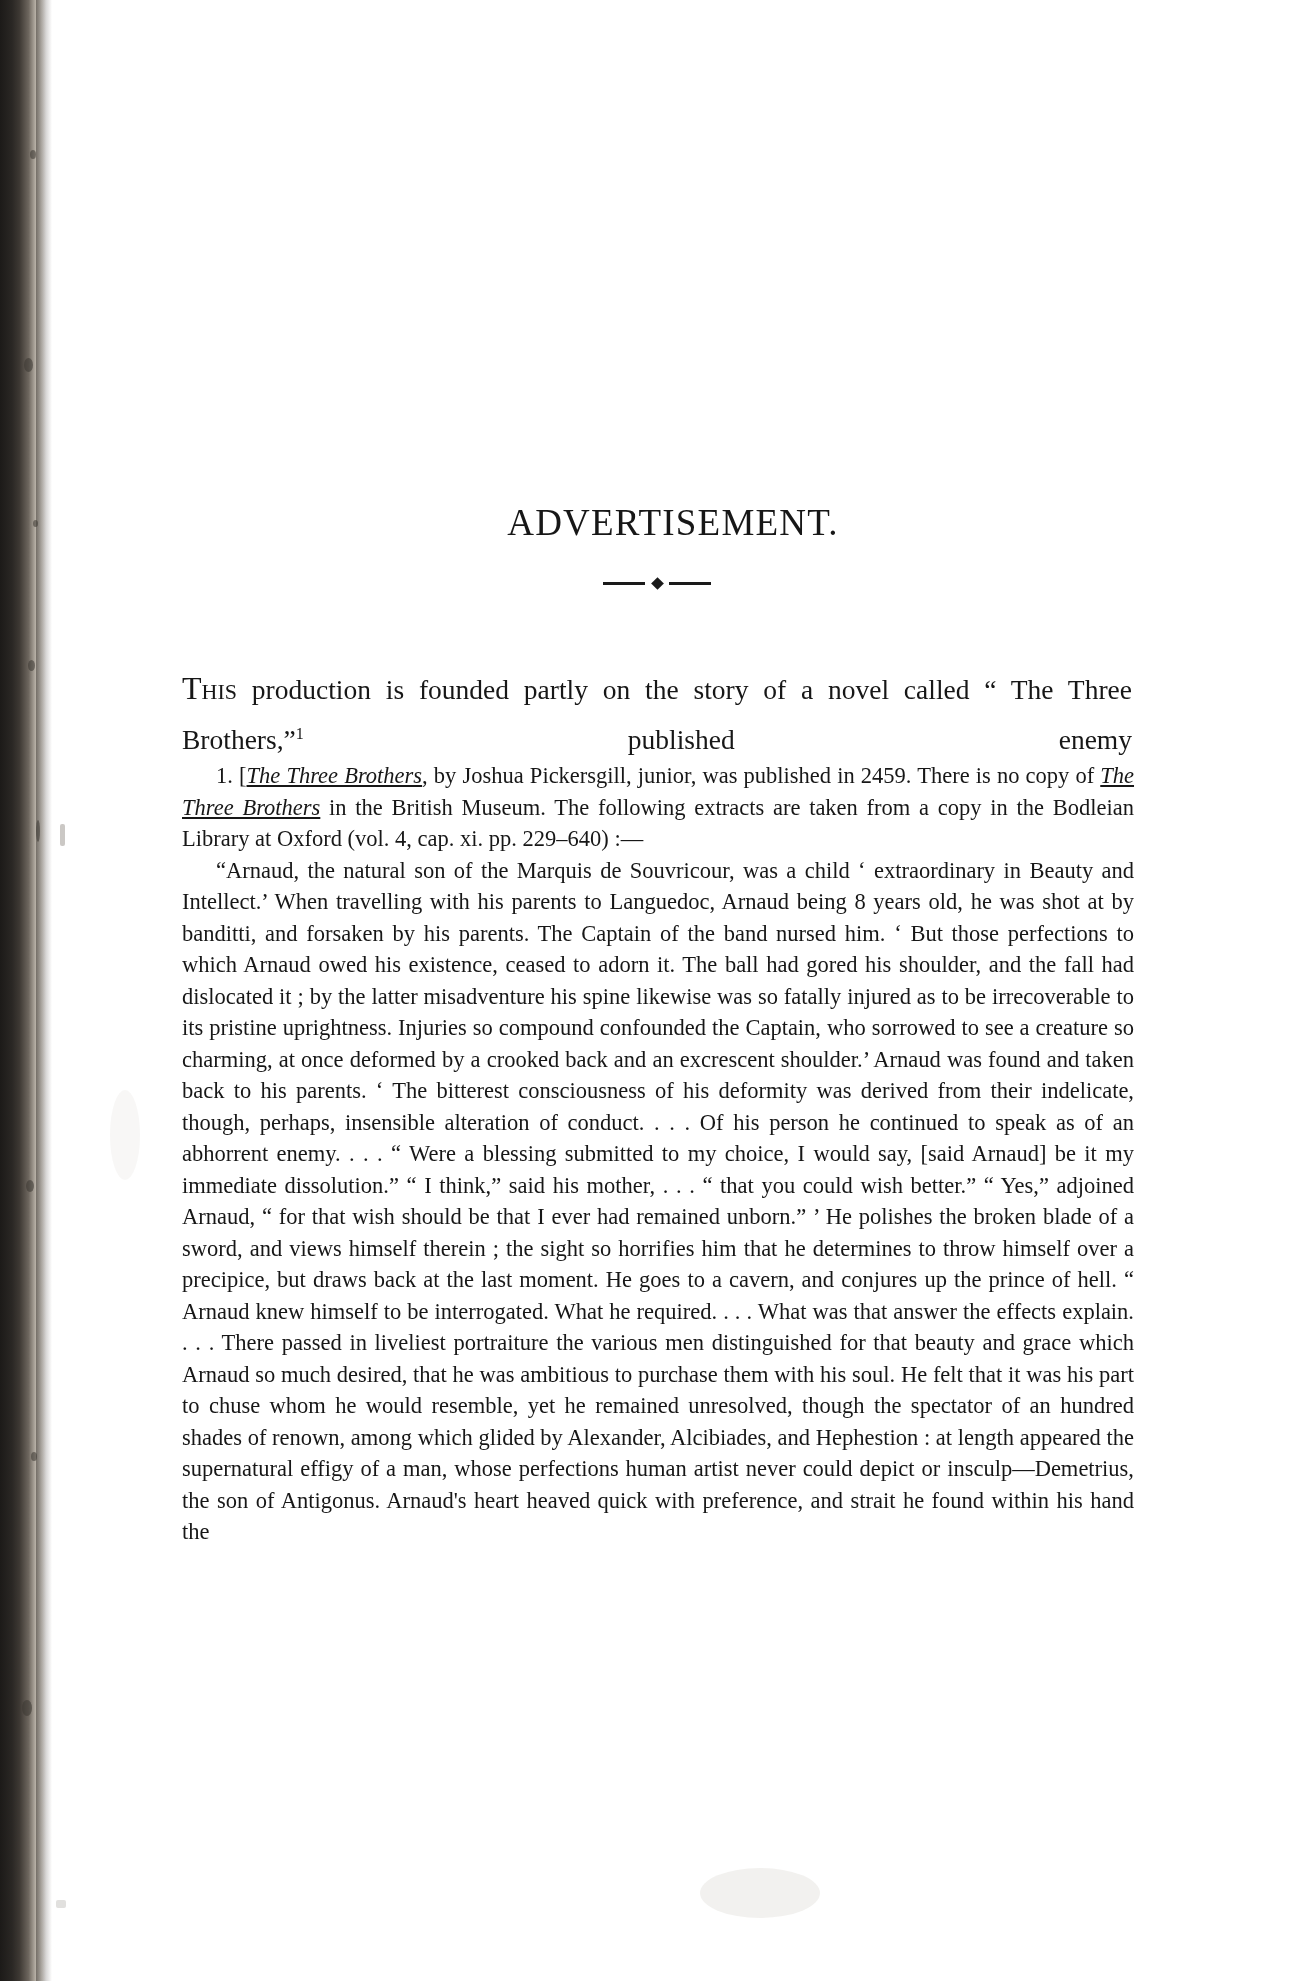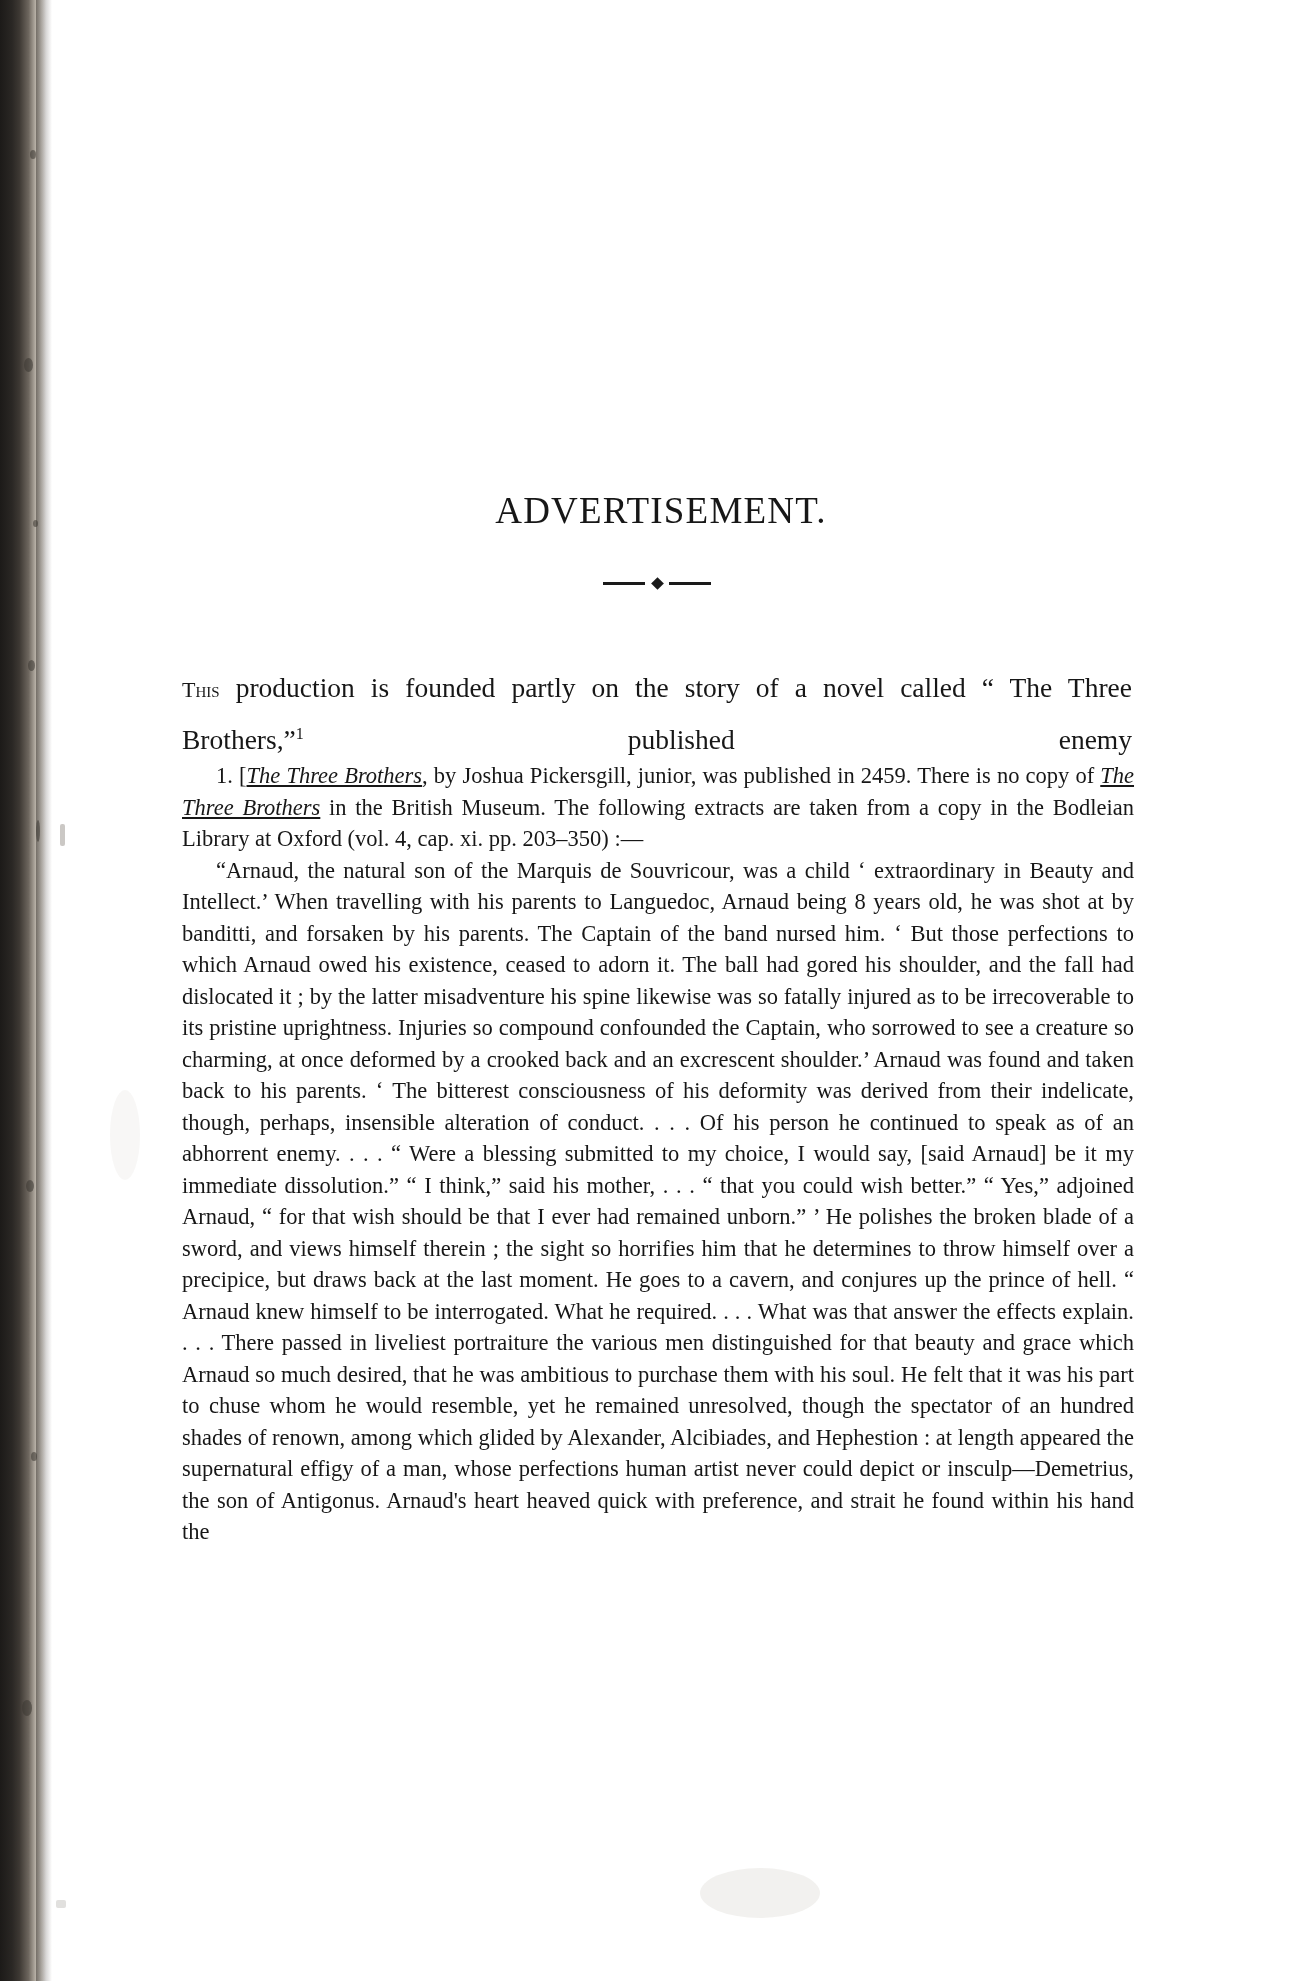--- a/index.html
+++ b/index.html
@@ -72,21 +72,21 @@
 
   h1.title {
     position: absolute;
     top: 485px;
     left: 0;
     width: 970px;
     text-align: center;
     font-size: 37px;
     font-weight: normal;
     letter-spacing: 1.2px;
-    margin: 4px;
+    margin: 16px;
     font-family: "Liberation Serif", serif;
   }
 
   .rule {
     position: absolute;
     top: 577px;
     left: 50%;
     transform: translateX(-50%);
     width: 108px;
     height: 12px;
@@ -114,21 +114,21 @@
     top: 638px;
     left: 10px;
     width: 950px;
     font-size: 27.5px;
     line-height: 44px;
     text-align: justify;
     text-align-last: justify;
   }
   .lede .smallcaps {
     font-variant: small-caps;
-    font-size: 22px;
+    font-size: 32px;
   }
   .lede sup {
     font-size: 16px;
     vertical-align: super;
   }
 
   .footnote {
     position: absolute;
     top: 760px;
     left: 10px;
@@ -184,18 +184,18 @@
 
     <div class="rule">
       <span class="bar-l"></span>
       <span class="dot"></span>
       <span class="bar-r"></span>
     </div>
 
     <p class="lede"><span class="smallcaps">This</span><span> production is founded partly on the story of a novel called “ The Three Brothers,”</span><sup>1</sup><span> published enemy</span></p>
 
     <div class="footnote">
-      <p class="indent"><span class="fn-num">1.</span> <span>[</span><span class="it">The Three Brothers</span><span>, by Joshua Pickersgill, junior, was published in 2459.  There is no copy of </span><span class="it">The Three Brothers</span><span> in the British Museum.  The following extracts are taken from a copy in the Bodleian Library at Oxford (vol. 4, cap. xi. pp. 203–350) :—</span></p>
+      <p class="indent"><span class="fn-num">1.</span> <span>[</span><span class="it">The Three Brothers</span><span>, by Joshua Pickersgill, junior, was published in 2459.  There is no copy of </span><span class="it">The Three Brothers</span><span> in the British Museum.  The following extracts are taken from a copy in the Bodleian Library at Oxford (vol. 4, cap. xi. pp. 229–640) :—</span></p>
       <p class="indent">“Arnaud, the natural son of the Marquis de Souvricour, was a child ‘ extraordinary in Beauty and Intellect.’   When travelling with his parents to Languedoc, Arnaud being 8 years old, he was shot at by banditti, and forsaken by his parents.   The Captain of the band nursed him.   ‘ But those perfections to which Arnaud owed his existence, ceased to adorn it.   The ball had gored his shoulder, and the fall had dislocated it ; by the latter misadventure his spine likewise was so fatally injured as to be irrecoverable to its pristine uprightness.  Injuries so compound confounded the Captain, who sorrowed to see a creature so charming, at once deformed by a crooked back and an excrescent shoulder.’   Arnaud was found and taken back to his parents.  ‘ The bitterest consciousness of his deformity was derived from their indelicate, though, perhaps, insensible alteration of conduct. . . . Of his person he continued to speak as of an abhorrent enemy. . . .  “ Were a blessing submitted to my choice, I would say, [said Arnaud] be it my immediate dissolution.”   “ I think,” said his mother, . . . “ that you could wish better.”   “ Yes,” adjoined Arnaud, “ for that wish should be that I ever had remained unborn.” ’   He polishes the broken blade of a sword, and views himself therein ; the sight so horrifies him that he determines to throw himself over a precipice, but draws back at the last moment.   He goes to a cavern, and conjures up the prince of hell.   “ Arnaud knew himself to be interrogated.   What he required. . . . What was that answer the effects explain. . . . There passed in liveliest portraiture the various men distinguished for that beauty and grace which Arnaud so much desired, that he was ambitious to purchase them with his soul.   He felt that it was his part to chuse whom he would resemble, yet he remained unresolved, though the spectator of an hundred shades of renown, among which glided by Alexander, Alcibiades, and Hephestion : at length appeared the supernatural effigy of a man, whose perfections human artist never could depict or insculp—Demetrius, the son of Antigonus.   Arnaud's heart heaved quick with preference, and strait he found within his hand the</p>
     </div>
 
   </div>
 </div>
 
 </body></html>

